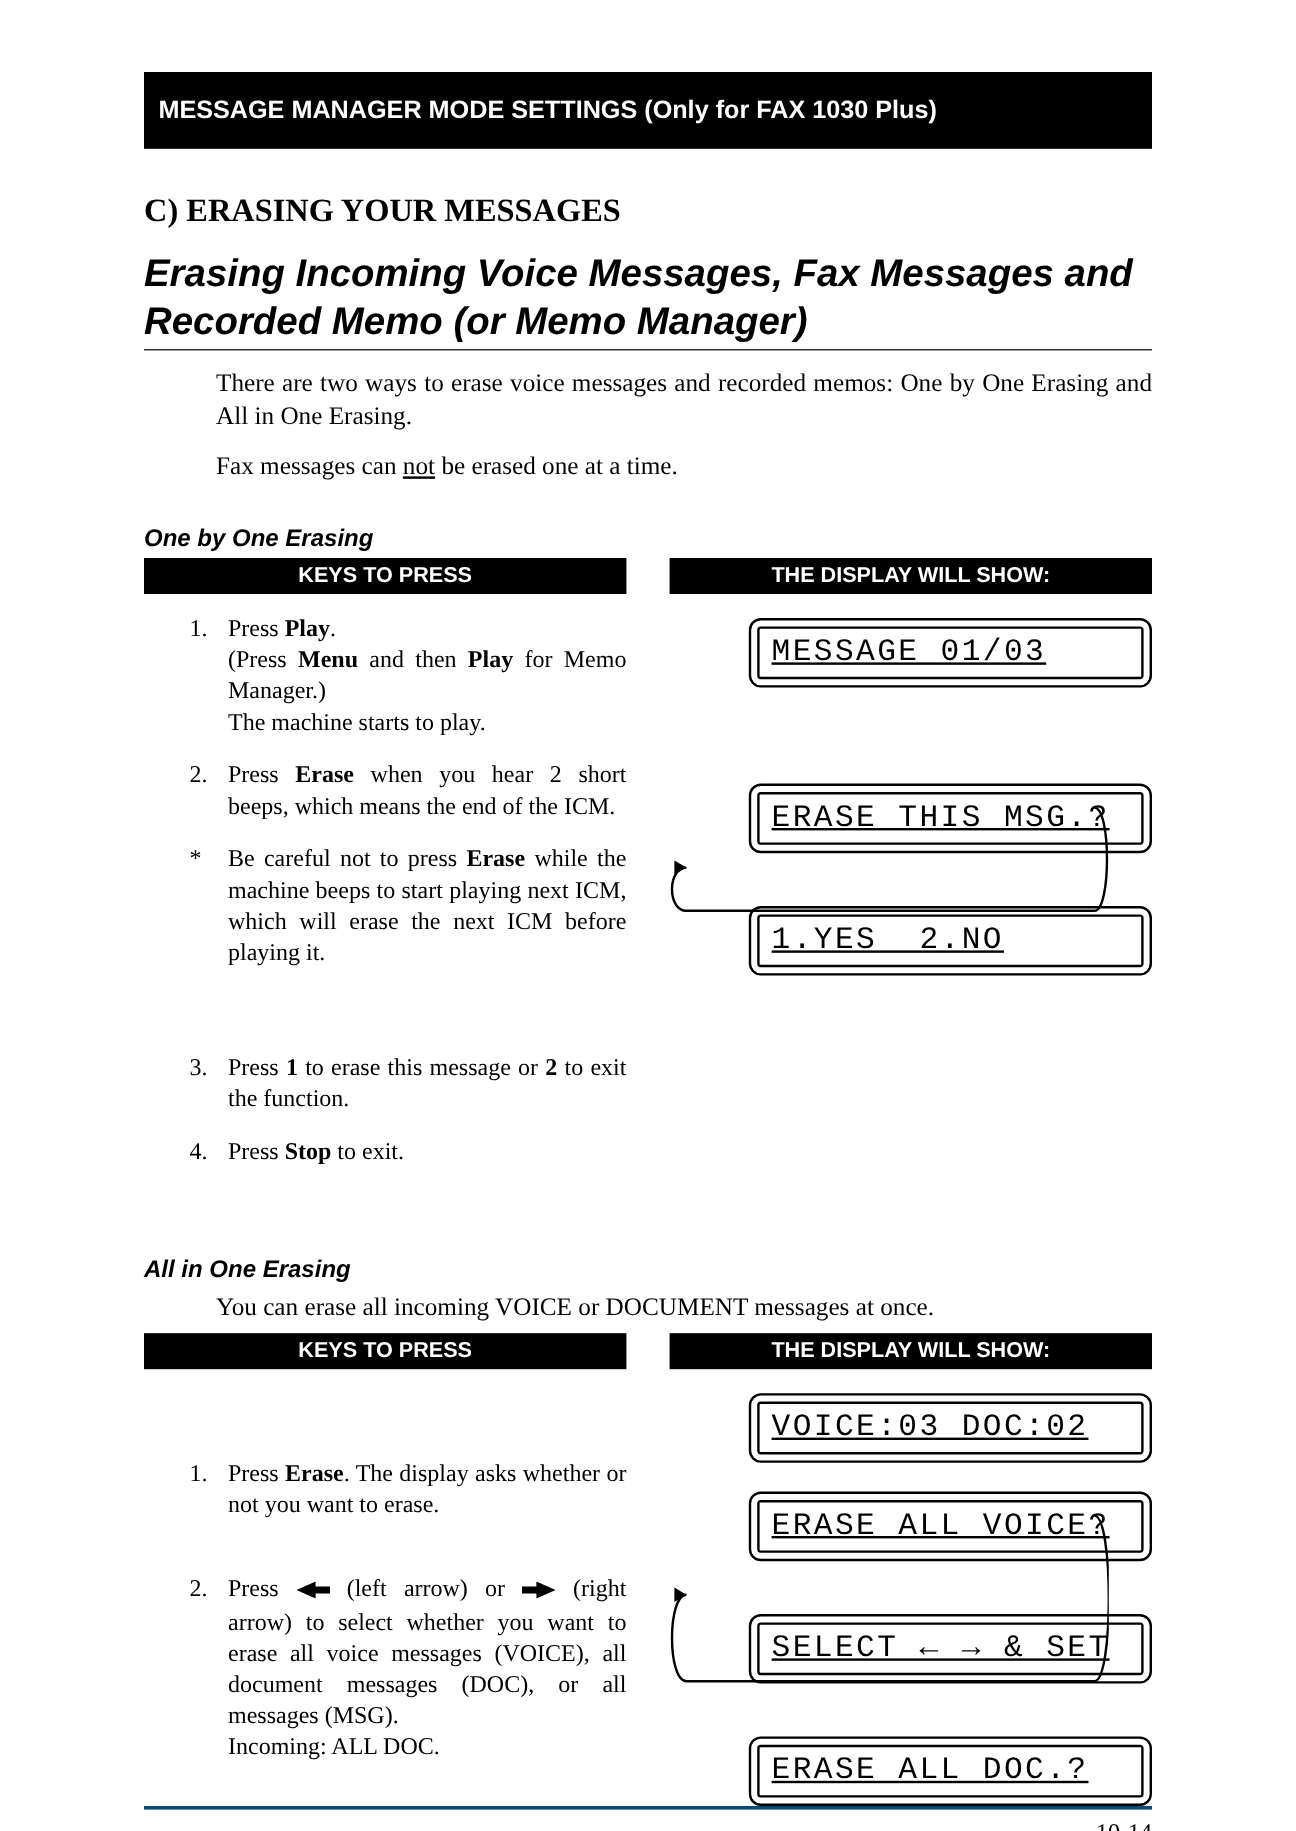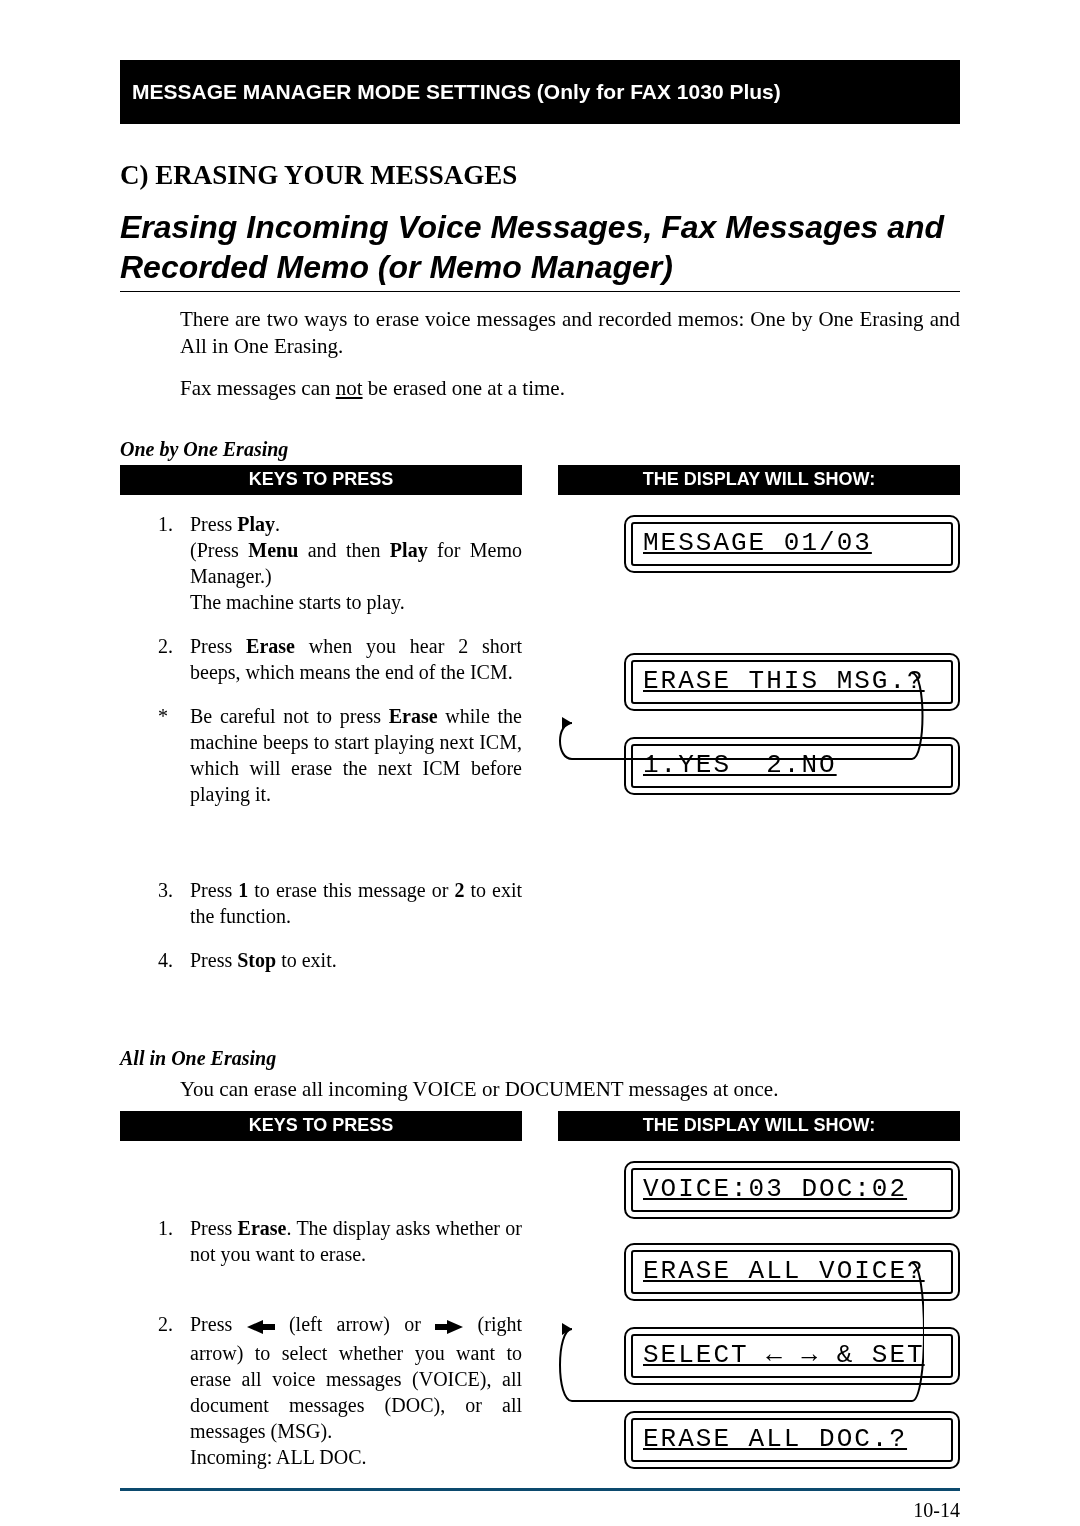--- a/index.html
+++ b/index.html
@@ -39,21 +39,21 @@
     }
     .body-indent { margin-left: 60px; }
     p.body {
       font-size: 21px;
       margin-top: 14px;
       line-height: 1.3;
       text-align: justify;
     }
     .underline { text-decoration: underline; }
     h4.topic {
-      font-family: Liberation Serif, serif;
+      font-family: Liberation Sans, sans-serif;
       font-weight: bold;
       font-style: italic;
       font-size: 20px;
       margin-top: 36px;
     }
     .two-col {
       display: flex;
       gap: 36px;
       margin-top: 4px;
     }
@@ -94,21 +94,21 @@
     .lcd-inner {
       border: 2.5px solid #000;
       border-radius: 3px;
       padding: 4px 10px 6px 10px;
       font-family: "Courier New", Courier, monospace;
       font-size: 26px;
       letter-spacing: 2px;
       white-space: pre;
     }
     .lcd-group { position: relative; }
-    .lcd-stack { display: flex; flex-direction: column; gap: 4px; align-items: flex-end;}
+    .lcd-stack { display: flex; flex-direction: column; gap: 22px; align-items: flex-end;}
     .lcd-stack .lcd-outer { margin-top: 22px; }
     .lcd-stack .lcd-outer:first-child { margin-top: 20px; }
 
     .cycle-svg {
       position: absolute;
       pointer-events: none;
     }
     .page-num {
       text-align: right;
       font-size: 20px;

